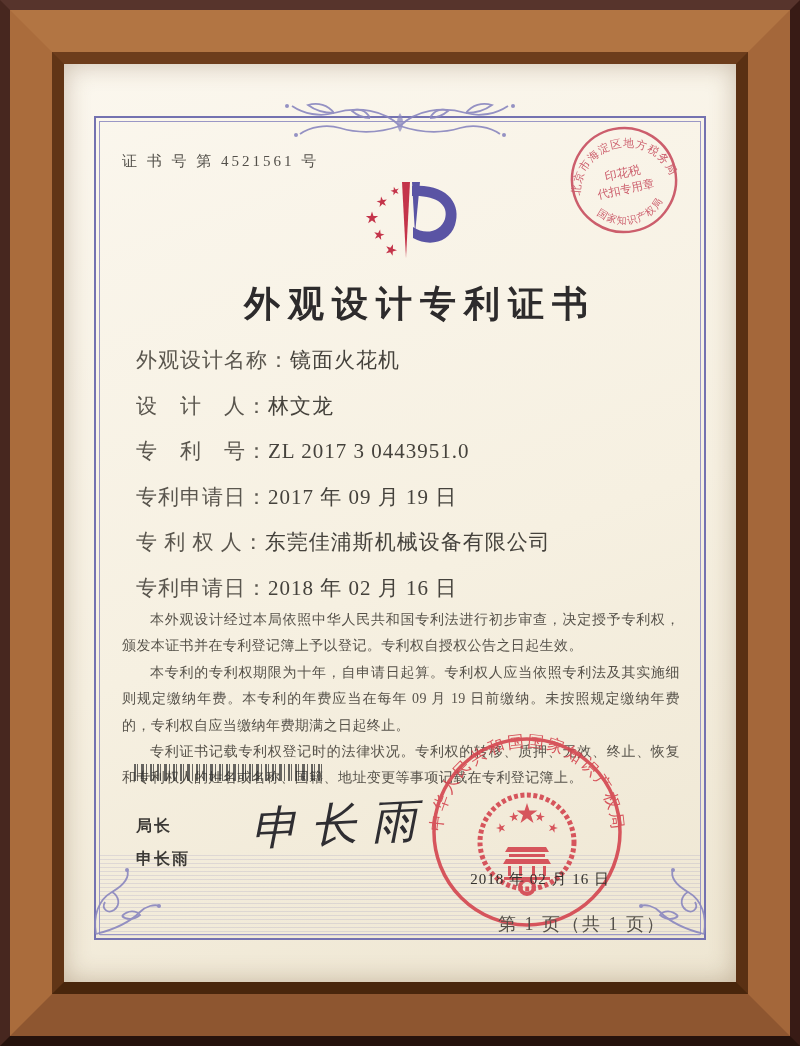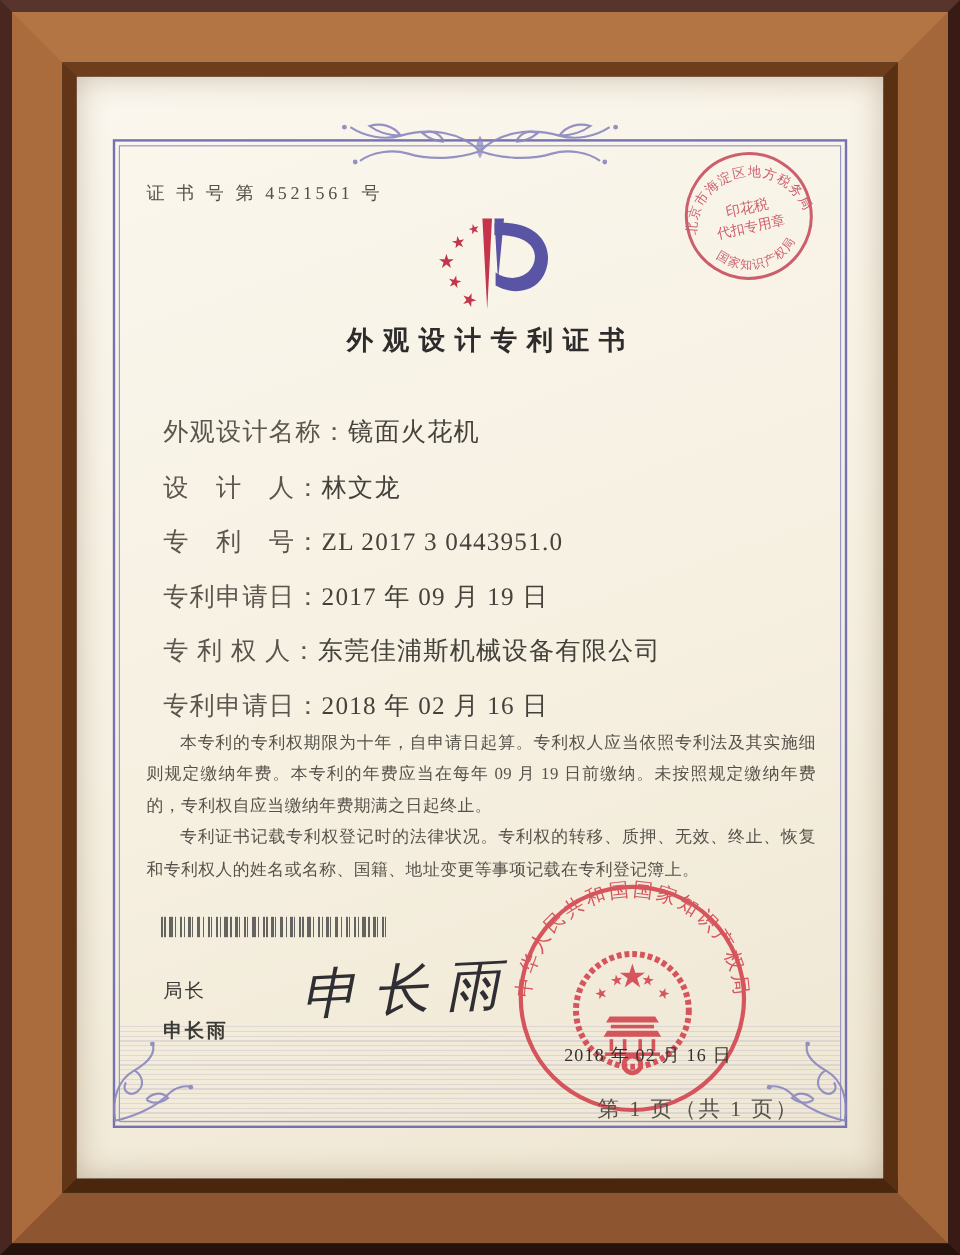--- a/index.html
+++ b/index.html
@@ -31,42 +31,42 @@
   .flourish-top{position:absolute;left:206px;top:36px;}
   .flourish-bl{position:absolute;left:24px;top:804px;}
   .flourish-br{position:absolute;left:574px;top:804px;transform:scaleX(-1);}
 
   .cert-no{position:absolute;left:58px;top:88px;font-size:15px;letter-spacing:3px;color:#53504a;}
 
   .tax-stamp{position:absolute;left:500px;top:56px;transform:rotate(-12deg);opacity:.88;}
 
   .logo{position:absolute;left:286px;top:106px;}
 
-  .title{position:absolute;left:0;top:200px;width:672px;margin:5px;text-align:center;
-    font-size:22px;font-weight:700;letter-spacing:8px;text-indent:8px;color:#2d2b2c;}
+  .title{position:absolute;left:0;top:200px;width:672px;margin:16px;text-align:center;
+    font-size:36px;font-weight:700;letter-spacing:8px;text-indent:8px;color:#2d2b2c;}
 
   .fields{position:absolute;left:72px;top:282px;width:540px;}
   .field-row{height:45.6px;font-size:21px;letter-spacing:1px;white-space:pre;}
   .field-label{color:#5a564e;}
   .field-value{color:#45423c;}
 
   .paragraphs{position:absolute;left:58px;top:543px;width:558px;
     font-size:14px;line-height:26.4px;letter-spacing:.4px;color:#56524a;text-align:justify;}
   .paragraphs p{margin:0;text-indent:2em;}
 
   .barcode{position:absolute;left:70px;top:700px;width:190px;height:17px;opacity:.72;
     background:repeating-linear-gradient(90deg,
       #2e2e2e 0 2px,transparent 2px 3px,
       #2e2e2e 3px 4px,transparent 4px 7px,
       #2e2e2e 7px 10px,transparent 10px 12px,
       #2e2e2e 12px 13px,transparent 13px 16px,
       #2e2e2e 16px 18px,transparent 18px 19px,
       #2e2e2e 19px 20px,transparent 20px 23px);}
 
-  .signer-role{position:absolute;left:72px;top:752px;font-size:16px;font-weight:400;color:#3c3a36;letter-spacing:2px;}
+  .signer-role{position:absolute;left:72px;top:752px;font-size:16px;font-weight:700;color:#3c3a36;letter-spacing:2px;}
   .signer-name{position:absolute;left:72px;top:785px;font-size:16px;font-weight:600;color:#3c3a36;letter-spacing:2px;}
   .signature-script{position:absolute;left:162px;top:730px;width:230px;text-align:center;
     font-size:46px;font-style:italic;letter-spacing:14px;color:#2f2e32;
     transform:rotate(-3deg);font-weight:400;}
 
   .official-seal{position:absolute;left:363px;top:668px;opacity:.9;}
   .issue-date{position:absolute;left:386px;top:806px;width:180px;text-align:center;
     font-size:15px;color:#34322e;letter-spacing:1px;z-index:5;}
 
   .page-footer{position:absolute;left:30px;top:848px;width:612px;text-align:right;
@@ -159,20 +159,21 @@
           <div class="fields">
             <div class="field-row"><span class="field-label">外观设计名称：</span><span class="field-value">镜面火花机</span></div>
             <div class="field-row"><span class="field-label">设　计　人：</span><span class="field-value">林文龙</span></div>
             <div class="field-row"><span class="field-label">专　利　号：</span><span class="field-value">ZL 2017 3 0443951.0</span></div>
             <div class="field-row"><span class="field-label">专利申请日：</span><span class="field-value">2017 年 09 月 19 日</span></div>
             <div class="field-row"><span class="field-label">专 利 权 人：</span><span class="field-value">东莞佳浦斯机械设备有限公司</span></div>
             <div class="field-row"><span class="field-label">专利申请日：</span><span class="field-value">2018 年 02 月 16 日</span></div>
           </div>
 
           <div class="paragraphs">
+            <p>本外观设计经过本局依照中华人民共和国专利法进行初步审查，决定授予专利权，颁发本证书并在专利登记簿上予以登记。专利权自授权公告之日起生效。</p>
             <p>本专利的专利权期限为十年，自申请日起算。专利权人应当依照专利法及其实施细则规定缴纳年费。本专利的年费应当在每年 09 月 19 日前缴纳。未按照规定缴纳年费的，专利权自应当缴纳年费期满之日起终止。</p>
             <p>专利证书记载专利权登记时的法律状况。专利权的转移、质押、无效、终止、恢复和专利权人的姓名或名称、国籍、地址变更等事项记载在专利登记簿上。</p>
           </div>
 
           <div class="barcode"></div>
 
           <div class="signer-role">局长</div>
           <div class="signer-name">申长雨</div>
           <div class="signature-script">申长雨</div>
 

